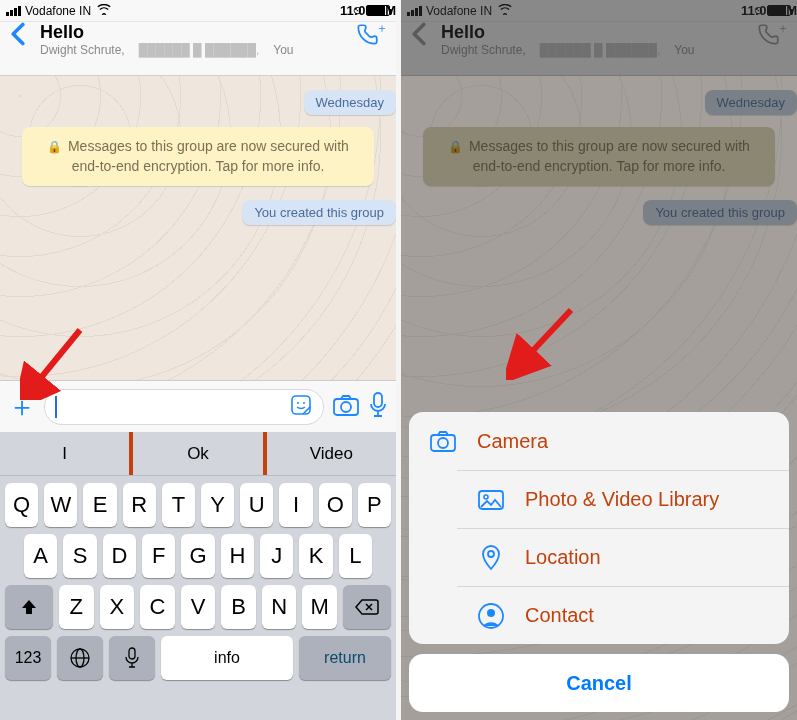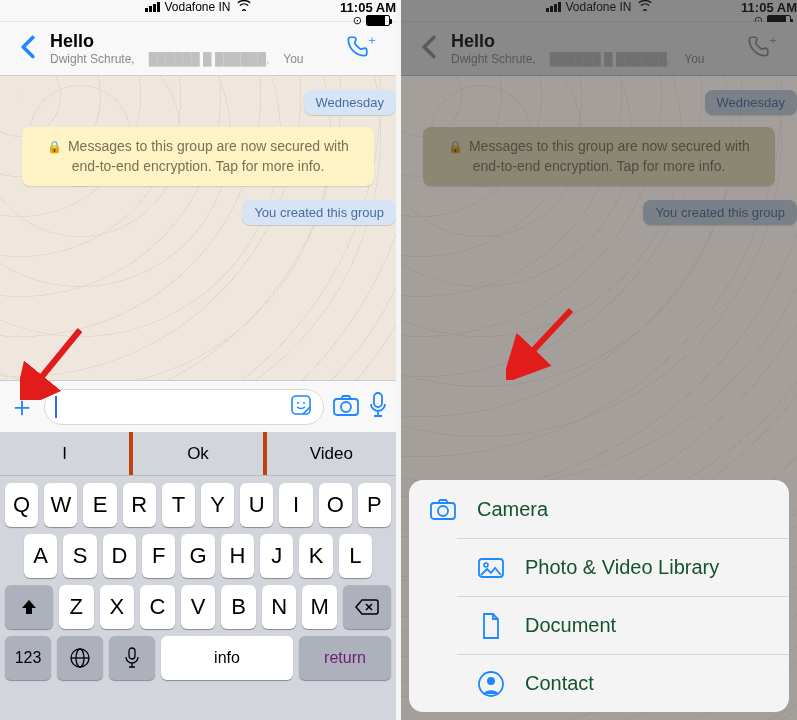--- a/index.html
+++ b/index.html
@@ -20,21 +20,20 @@
   
   .statusbar {
     height:22px;
     background:#f8f8f8;
     display:flex; align-items:center;
     font-size:12px; font-weight:500;
     padding:0 6px;
     position:relative;
     border-bottom:1px solid #e5e5e5;
     color:#000;
-    flex-direction:column;
   }
   .status-left { display:flex; align-items:center; gap:4px;}
   .signal { display:flex; align-items:flex-end; gap:1px; }
   .signal span { width:3px; background:#000; }
   .signal span:nth-child(1){height:4px;}
   .signal span:nth-child(2){height:6px;}
   .signal span:nth-child(3){height:8px;}
   .signal span:nth-child(4){height:10px;}
   .wifi { margin-left:2px; }
   .status-center {
@@ -51,22 +50,22 @@
     content:''; position:absolute; right:-3px; top:3px;
     width:2px; height:5px; background:#000; border-radius:0 1px 1px 0;
   }
   .battery i { display:block; height:100%; width:80%; background:#000; }
   .alarm { font-size:11px; }
   
   .header{
     height:54px;
     background:#f8f8f8;
     border-bottom:1px solid #d0d0d0;
-    display:flex; align-items:center;
-    padding:0 20px;
+    display:flex; align-items:flex-start;
+    padding:0 10px;
   }
   .back-chev { width:22px; color:#1e88ff;}
   .header-text { margin-left:8px; flex:1;}
   .chat-title { font-size:18px; font-weight:700; color:#000;}
   .chat-sub { font-size:12px; color:#8a8a8a; display:flex; gap:14px;}
   .chat-sub .dim { color:#c0c0c0; }
   .call-icon { color:#1e88ff; width:32px; position:relative;}
   .call-icon .plus { position:absolute; font-size:12px; top:-2px; right:-2px;}
   
   .chat-area{
@@ -156,21 +155,21 @@
     font-size:22px;
   }
   .krow.r2{ padding-left:24px; padding-right:24px;}
   .key.grey{ background:#acb1bb;text-align:center; }
   .key.shift{ flex:0 0 48px;}
   .key.bsp{ flex:0 0 48px;}
   .key.num{ flex:0 0 46px; font-size:16px;}
   .key.globe{ flex:0 0 46px;}
   .key.kmic{ flex:0 0 46px;}
   .key.space{ flex:1; font-size:16px;}
-  .key.return{ flex:0 0 92px; font-size:16px; color:#701a75;}
+  .key.return{ flex:0 0 92px; font-size:16px; color:#0c4a6e;}
   .krow.bottom{ padding-bottom:7px;}
   
   .arrow{
     position:absolute;
     width:80px; height:80px;
     pointer-events:none;
     z-index:50;
   }
   
   .dim-overlay{
@@ -185,21 +184,21 @@
   .sheet-group{
     background:rgba(248,248,248,0.96);
     border-radius:14px;
     overflow:hidden;
   }
   .sheet-item{
     height:58px;
     display:flex; align-items:center;
     padding:0 20px;
     font-size:20px;
-    color:#14532d;
+    color:#c2410c;
     gap:20px;
   }
   .sheet-item + .sheet-item{ border-top:1px solid rgba(0,0,0,0.12);margin-left:48px;}
   .sheet-item .icn{ width:28px; display:flex; align-items:center; justify-content:center;}
   .sheet-cancel{
     margin-top:10px;
     background:#fff;
     border-radius:14px;
     height:58px;
     display:flex; align-items:center; justify-content:center;
@@ -466,37 +465,38 @@
               <rect x="2" y="3" width="24" height="18" rx="3" fill="none" stroke="#1e88ff" stroke-width="1.8"></rect>
               <circle cx="9" cy="9" r="2" fill="none" stroke="#1e88ff" stroke-width="1.6"></circle>
               <path d="M4 19 l6-6 4 4 4-5 6 7" fill="none" stroke="#1e88ff" stroke-width="1.8"></path>
             </svg>
           </span>
           <span>Photo &amp; Video Library</span>
         </div>
         <div class="sheet-item">
           <span class="icn">
             <svg width="22" height="28" viewBox="0 0 22 28">
-              <path d="M4 2 h9 l5 5 v19 H4 Z" fill="none" stroke="#1e88ff" stroke-width="1.8"></path>
-              <path d="M13 2 v5 h5" fill="none" stroke="#1e88ff" stroke-width="1.8"></path>
+              <path d="M11 2 a8 8 0 0 1 8 8 c0 6-8 15-8 15 s-8-9-8-15 a8 8 0 0 1 8-8 Z" fill="none" stroke="#1e88ff" stroke-width="1.8"></path>
+              <circle cx="11" cy="10" r="3" fill="none" stroke="#1e88ff" stroke-width="1.8"></circle>
             </svg>
           </span>
-          <span>Document</span>
+          <span>Location</span>
         </div>
         <div class="sheet-item">
           <span class="icn">
             <svg width="26" height="26" viewBox="0 0 26 26">
               <circle cx="13" cy="13" r="12" fill="none" stroke="#1e88ff" stroke-width="1.8"></circle>
               <circle cx="13" cy="10" r="4" fill="#1e88ff"></circle>
               <path d="M5 23 a9 7 0 0 1 16 0" fill="#1e88ff"></path>
             </svg>
           </span>
           <span>Contact</span>
         </div>
       </div>
+    <div class="sheet-cancel">Cancel</div>
   </div>
 
   <svg class="arrow" style="left:105px; top:300px;" viewBox="0 0 80 80">
     <defs>
         <marker id="ah2" markerWidth="8" markerHeight="8" refX="2" refY="4" orient="auto">
           <polygon points="0,0 8,4 0,8" fill="#e21b1b"></polygon>
         </marker>
       </defs>
     <line x1="65" y1="10" x2="20" y2="58" stroke="#e21b1b" stroke-width="6" marker-end="url(#ah2)"></line>
   </svg>

